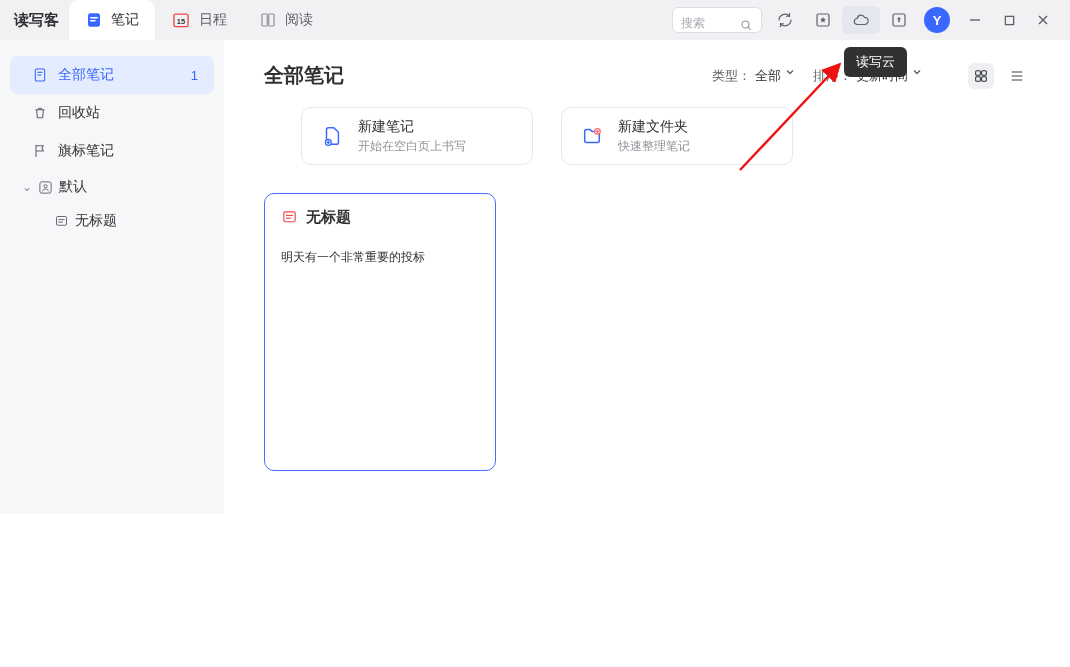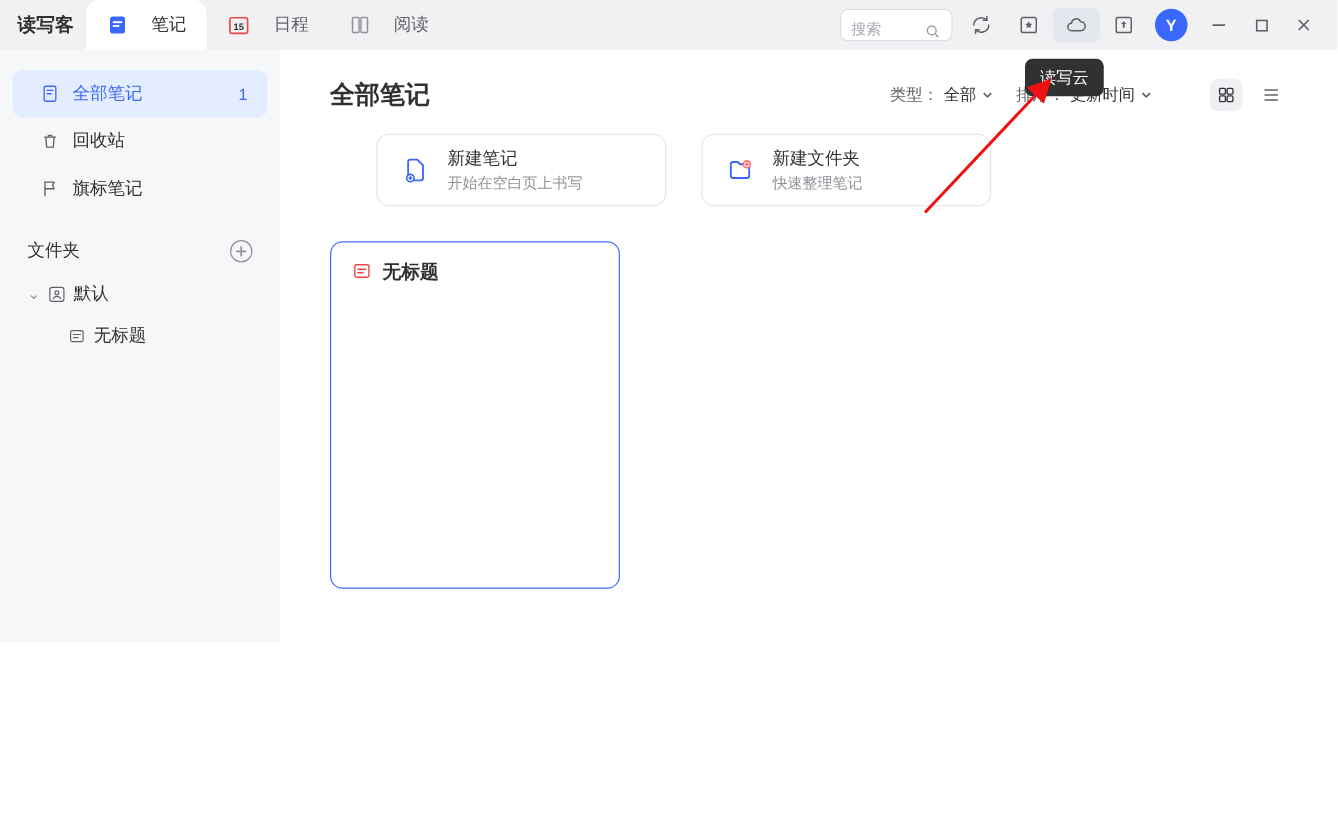--- a/index.html
+++ b/index.html
@@ -1,21 +1,21 @@
 <!DOCTYPE html>
 <html><head>
   <meta charset="utf-8">
   <style>
     * { margin:0; padding:0; box-sizing:border-box; font-family:-apple-system,"PingFang SC","Microsoft YaHei",sans-serif; }
     body { background:#fff; width:1070px; height:667px; overflow:hidden; position:relative; }
 
     
     .titlebar { height:40px; background:#f1f1f4; display:flex; align-items:center; padding:0 10px 0 14px; gap:0; }
     .app-name { font-size:15px; font-weight:700; color:#303133; margin-right:10px; }
-    .top-tab { height:40px; display:flex; align-items:center; gap:18px; padding:0 16px; font-size:14px; color:#606266; cursor:pointer; border-radius:10px 10px 0 0; }
+    .top-tab { height:40px; display:flex; align-items:center; gap:8px; padding:0 16px; font-size:14px; color:#606266; cursor:pointer; border-radius:10px 10px 0 0; }
     .top-tab.active { background:#fff; color:#303133; }
     .top-tab .ticon { display:flex; align-items:center; justify-content:center; }
     .titlebar-spacer { flex:1; }
     .search { display:flex; align-items:flex-end; width:90px; height:26px; background:#fff; border:1px solid #dcdfe6; border-radius:6px; padding:0 8px; font-size:12px; color:#a8abb2; margin-right:4px; }
     .search span { flex:1; }
     .tbar-btn { width:38px; height:28px; display:flex; align-items:center; justify-content:center; color:#606266; cursor:pointer; border-radius:6px; }
     .tbar-btn svg { width:18px; height:18px; }
     .avatar { width:26px; height:26px; border-radius:50%; background:#3a68ff; color:#fff; display:flex; align-items:center; justify-content:center; font-size:13px; font-weight:600; margin:0 8px 0 6px; }
     .win-btn { width:34px; height:30px; display:flex; align-items:center; justify-content:center; color:#606266; cursor:pointer; }
 
@@ -30,39 +30,39 @@
     .side-sec .plus { margin-left:auto; width:18px; height:18px; border:1.5px solid #909399; border-radius:50%; display:flex; align-items:center; justify-content:center; color:#909399; font-size:12px; cursor:pointer; }
     .tree-row { height:34px; display:flex; align-items:center; padding-left:22px; font-size:14px; color:#303133; cursor:pointer; gap:6px; }
     .tree-sub { padding-left:54px; }
     .chev { font-size:12px; color:#909399; transform:rotate(0deg); }
 
     
     .main { flex:1; padding:22px 40px 0 40px; overflow:auto; }
     .main-head { display:flex; align-items:center; margin-bottom:18px; }
     .main-title { font-size:20px; font-weight:600; color:#303133; }
     .head-spacer { flex:1; }
-    .filter { font-size:13px; color:#606266; display:flex; align-items:center; gap:4px; cursor:pointer; margin-right:18px; }
+    .filter { font-size:13px; color:#606266; display:flex; gap:4px; cursor:pointer; margin-right:18px; }
     .filter b { color:#303133; font-weight:400; }
     .view-group { display:flex; align-items:center; gap:10px; margin-left:28px; }
     .view-btn { width:26px; height:26px; display:flex; align-items:center; justify-content:center; cursor:pointer; border-radius:6px; color:#606266; }
     .view-btn.active { background:#eef0f4; color:#303133; }
 
     .card-row { display:flex; gap:28px;padding-left:37px; }
     .action-card { width:232px; height:58px; border:1px solid #e5e7eb; border-radius:10px; display:flex; align-items:center; padding:0 16px; gap:12px; cursor:pointer; }
     .action-card .aicon { width:28px; height:28px; display:flex; align-items:center; justify-content:center; }
     .action-card .aicon svg { width:22px; height:22px; }
     .ac-title { font-size:14px; color:#303133; }
     .ac-sub { font-size:12px; color:#909399; margin-top:2px; }
 
     .note-card { width:232px; border:1.5px solid #4a6dff; border-radius:10px; margin-top:28px; padding:14px 16px; cursor:pointer; min-height:278px; }
     .note-card-head { display:flex; align-items:center; gap:8px; font-size:15px; font-weight:600; color:#303133; margin-bottom:22px; }
     .note-body { font-size:12px; color:#303133; }
 
     
-    .tooltip { position:absolute; top:47px; left:820px; background:#303133; color:#fff; font-size:13px; padding:6px 12px; border-radius:6px; pointer-events:none; }
+    .tooltip { position:absolute; top:47px; left:844px; background:#303133; color:#fff; font-size:13px; padding:6px 12px; border-radius:6px; pointer-events:none; }
     .arrow-svg { position:absolute; top:60px; left:730px; pointer-events:none; }
     .tbar-btn.hover { background:#e4e7ed; }
   </style>
 </head>
 <body>
 
 <div class="titlebar">
   <div class="app-name">读写客</div>
 
   <div class="top-tab active">
@@ -176,29 +176,20 @@
     </div>
     <div class="side-row">
       <span class="sicon">
         <svg width="16" height="16" viewBox="0 0 24 24" fill="none">
             <path d="M6 3v18M6 4h11l-2 4 2 4H6" stroke="#606266" stroke-width="1.6" stroke-linejoin="round"></path>
           </svg>
       </span>
       <span>旗标笔记</span>
     </div>
 
-    <div class="side-sec">
-      <span>文件夹</span>
-      <span class="plus">
-        <svg width="10" height="10" viewBox="0 0 10 10">
-            <line x1="5" y1="1" x2="5" y2="9" stroke="#909399" stroke-width="1.4"></line>
-            <line x1="1" y1="5" x2="9" y2="5" stroke="#909399" stroke-width="1.4"></line>
-          </svg>
-      </span>
-    </div>
 
     <div class="tree-row">
       <span class="chev">⌄</span>
       <svg width="15" height="15" viewBox="0 0 24 24" fill="none">
           <rect x="3" y="3" width="18" height="18" rx="3" stroke="#606266" stroke-width="1.5"></rect>
           <circle cx="12" cy="10" r="2.5" stroke="#606266" stroke-width="1.5"></circle>
           <path d="M7 18c1-2.5 3-3.5 5-3.5s4 1 5 3.5" stroke="#606266" stroke-width="1.5"></path>
         </svg>
       <span>默认</span>
     </div>
@@ -282,20 +273,21 @@
 
     <div class="note-card">
       <div class="note-card-head">
         <svg width="17" height="17" viewBox="0 0 24 24" fill="none">
             <rect x="4" y="4" width="16" height="14" rx="2" stroke="#ef4444" stroke-width="1.6"></rect>
             <line x1="7" y1="9" x2="17" y2="9" stroke="#ef4444" stroke-width="1.6"></line>
             <line x1="7" y1="13" x2="14" y2="13" stroke="#ef4444" stroke-width="1.6"></line>
           </svg>
         <span>无标题</span>
       </div>
+      <div class="note-body">明天有一个非常重要的投标</div>
     </div>
   </div>
 </div>
 
 <div class="tooltip">读写云</div>
 <svg class="arrow-svg" width="120" height="120">
   <defs>
       <marker id="ah" markerWidth="8" markerHeight="8" refX="6" refY="4" orient="auto">
         <path d="M0 0L8 4 0 8z" fill="#e11"></path>
       </marker>

